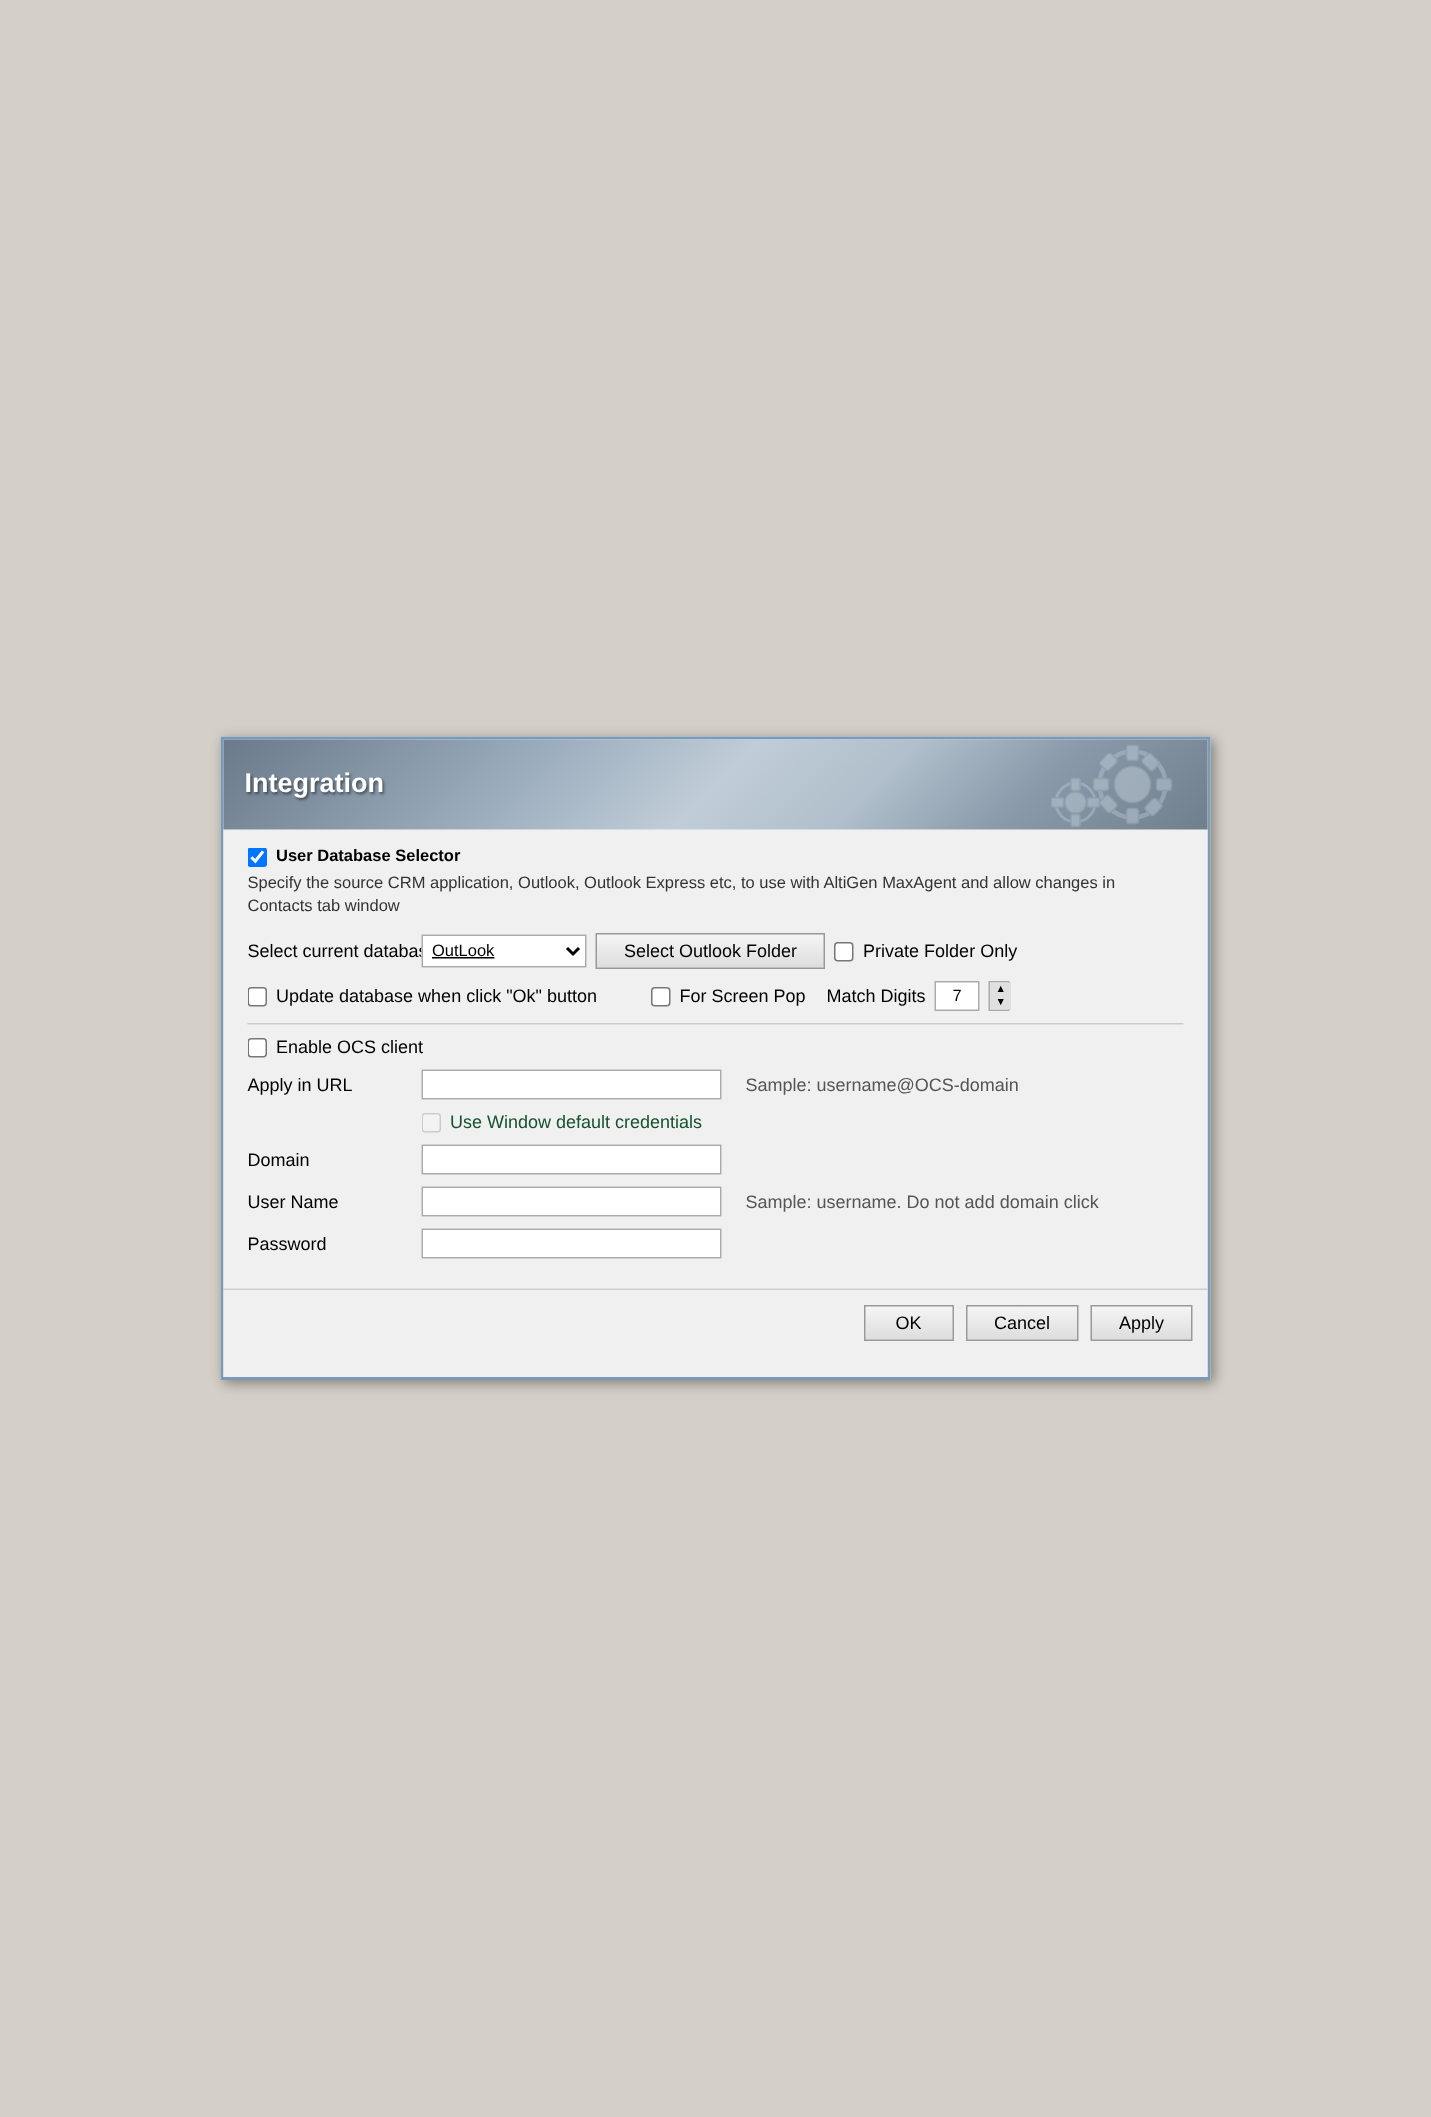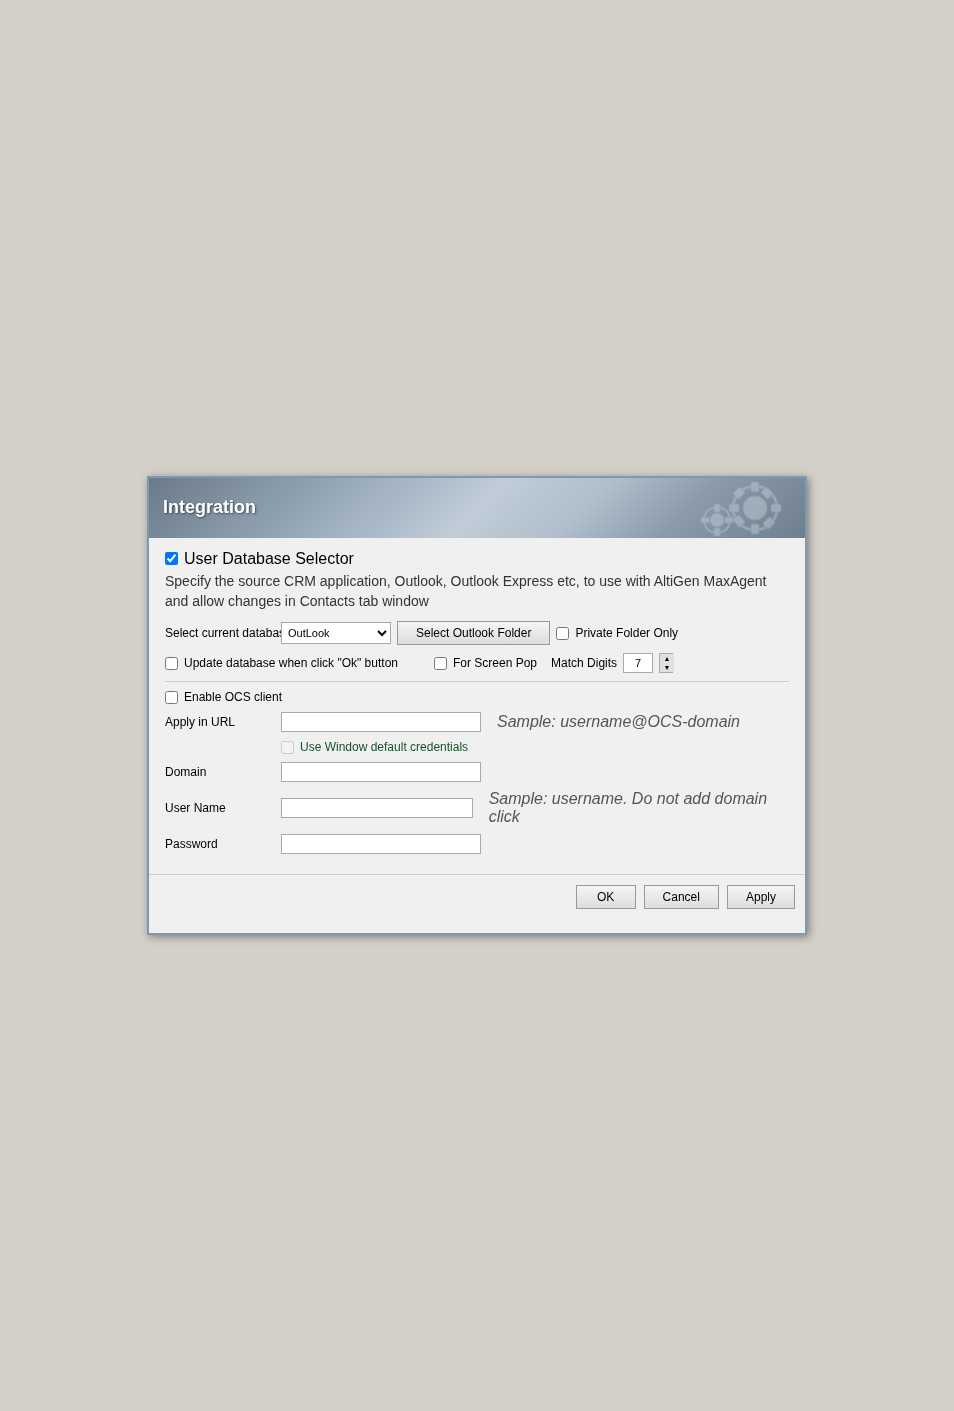--- a/index.html
+++ b/index.html
@@ -47,25 +47,25 @@
       padding: 12px 16px 12px 16px;
       background: #f0f0f0;
     }
     .section-header {
       display: flex;
       align-items: center;
       gap: 6px;
       margin-bottom: 4px;
     }
     .section-header label {
-      font-weight: normal;
-      font-size: 16px;
+      font-weight: bold;
+      font-size: 11px;
     }
     .description-text {
-      font-size: 14px;
+      font-size: 11px;
       color: #333;
       margin-bottom: 10px;
       line-height: 1.4;
     }
     .form-row {
       display: flex;
       align-items: center;
       margin-bottom: 8px;
       gap: 6px;
     }
@@ -87,34 +87,34 @@
     }
     input[type="checkbox"] {
       margin: 0;
     }
     .select-dropdown {
       height: 22px;
       font-size: 11px;
       border: 1px solid #aaa;
       background: #fff;
       padding: 0 2px;
+      text-decoration: underline;
     }
     .btn {
       background: linear-gradient(to bottom, #f5f5f5, #ddd);
       border: 1px solid #999;
       padding: 3px 18px;
       font-size: 12px;
       cursor: pointer;
       height: 24px;
       min-width: 60px;
     }
     .italic-hint {
-      font-style: italic;
       color: #555;
-      font-size: 16px;
+      font-size: 12px;
     }
     .divider-row {
       border-top: 1px solid #ccc;
       margin: 8px 0;
     }
     .match-digits-input {
       width: 36px;
       border: 1px solid #aaa;
       height: 20px;
       font-size: 11px;

